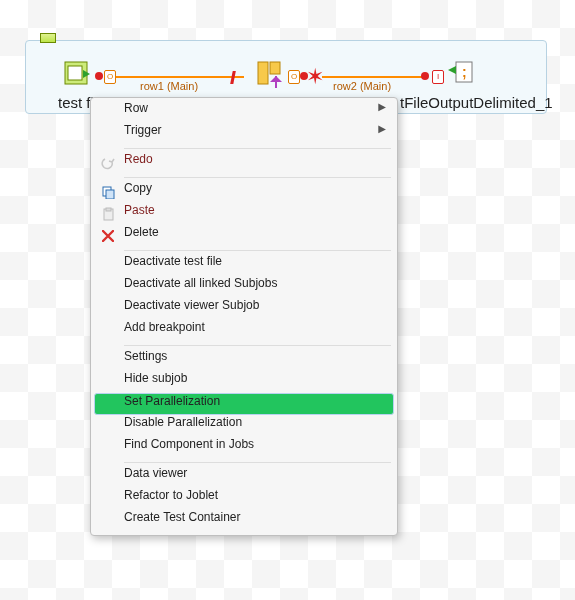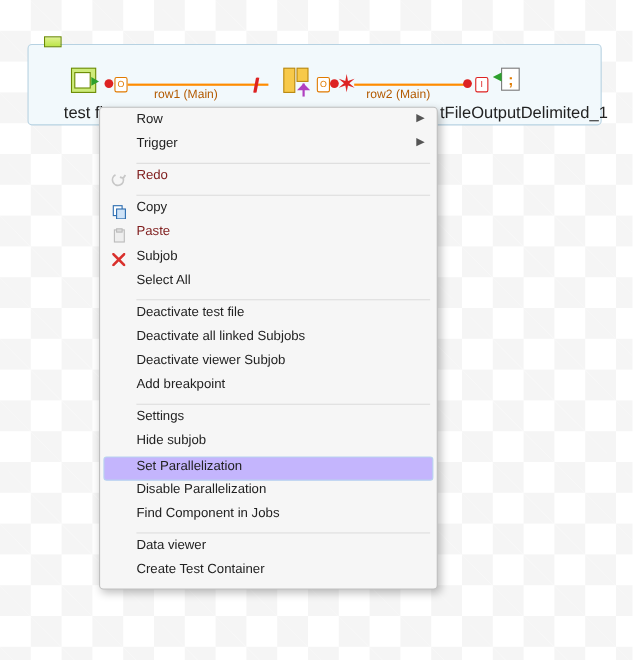--- a/index.html
+++ b/index.html
@@ -13,21 +13,21 @@
   .comp-label{position:absolute;top:94px;font-size:15px;color:#222;white-space:nowrap}
   .conn{position:absolute;top:76px;height:2px;background:#ff8c00}
   .conn-label{position:absolute;top:80px;font-size:11px;color:#b35a00}
   .dot{position:absolute;width:8px;height:8px;border-radius:50%;background:#d22;top:72px}
   .oport{position:absolute;top:70px;width:10px;height:12px;border:1px solid #e07a00;border-radius:2px;background:#fff;font-size:8px;line-height:12px;text-align:center;color:#e07a00}
   .slash{position:absolute;top:68px;color:#d22;font-weight:bold;font-size:18px;letter-spacing:-4px}
   .arrowx{position:absolute;top:64px;color:#d22;font-size:22px}
   
   .menu{position:absolute;left:90px;top:97px;width:300px;background:#f6f6f6;border:1px solid #bfbfbf;border-radius:4px;box-shadow:2px 3px 8px rgba(0,0,0,.25);padding:3px 3px}
   .mi{display:flex;align-items:flex-start;height:22px;padding:0 22px 0 30px;position:relative;border-radius:3px}
-  .mi.hover{background:#c4b5fd;border:1px solid #b7d2f0;height:20px;padding-left:29px;padding-right:21px}
+  .mi.hover{background:#22c55e;border:1px solid #b7d2f0;height:20px;padding-left:29px;padding-right:21px}
   .mi.dis{color:#7f1d1d}
   .mi .arw{position:absolute;right:8px;font-size:10px;color:#555}
   .sep{height:1px;margin:3px 3px 3px 30px;background:#ddd}
   .iconslot{position:absolute;left:5px;top:2px;width:18px;height:18px;display:flex;align-items:center;justify-content:center}
   
   svg{display:block}
 </style>
 </head>
 <body>
 
@@ -116,24 +116,21 @@
         </svg>
     </span>
     <span>Paste</span>
   </div>
   <div class="mi">
     <span class="iconslot">
       <svg width="12" height="12">
           <path d="M1 1 L11 11 M11 1 L1 11" stroke="#d9302c" stroke-width="2.4" stroke-linecap="round"></path>
         </svg>
     </span>
-    <span>Subjob</span>
-  </div>
-  <div class="mi">
-    <span>Select All</span>
+    <span>Delete</span>
   </div>
   <div class="sep"></div>
 
   <div class="mi">
       <span>Deactivate test file</span>
     </div>
   <div class="mi">
       <span>Deactivate all linked Subjobs</span>
     </div>
   <div class="mi">
@@ -158,16 +155,19 @@
     </div>
   <div class="mi">
       <span>Find Component in Jobs</span>
     </div>
   <div class="sep"></div>
 
   <div class="mi">
       <span>Data viewer</span>
     </div>
   <div class="mi">
+      <span>Refactor to Joblet</span>
+    </div>
+  <div class="mi">
       <span>Create Test Container</span>
     </div>
 
 </div>
 
 </body></html>

